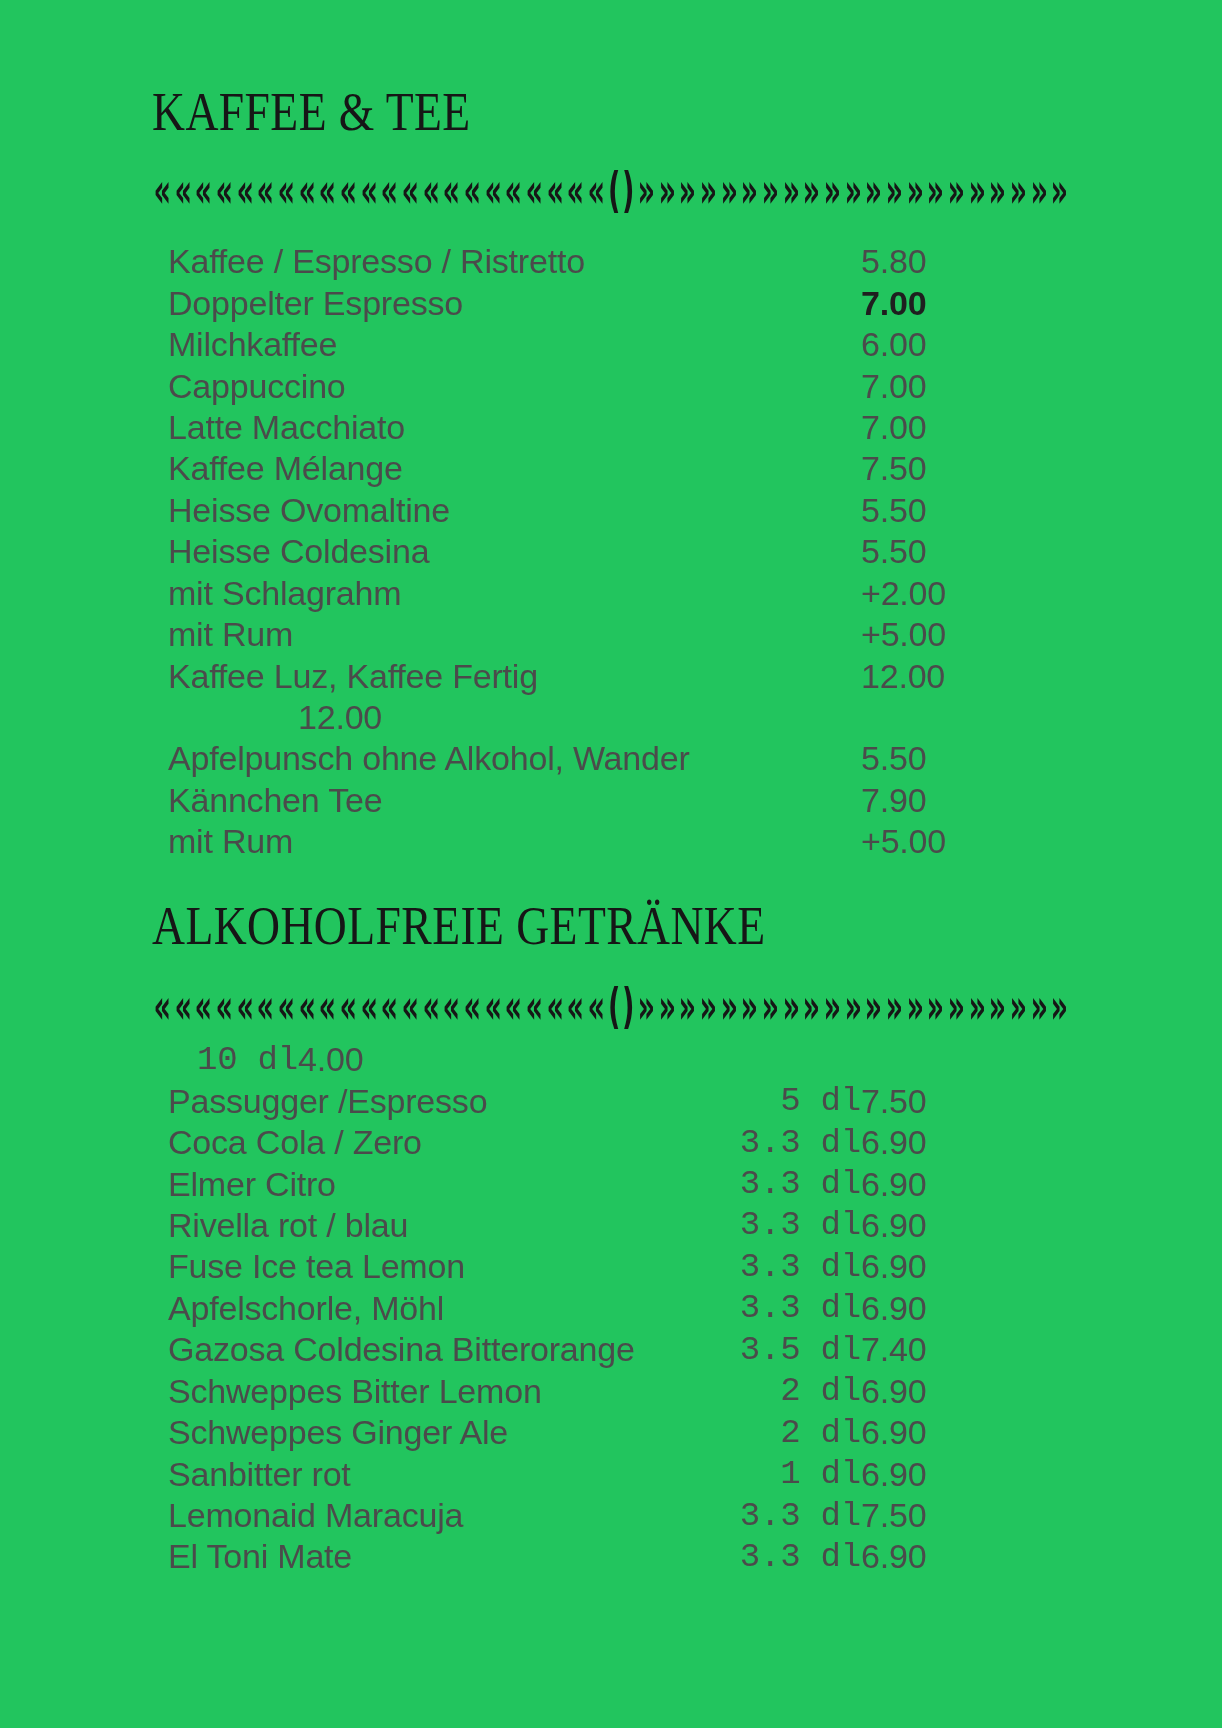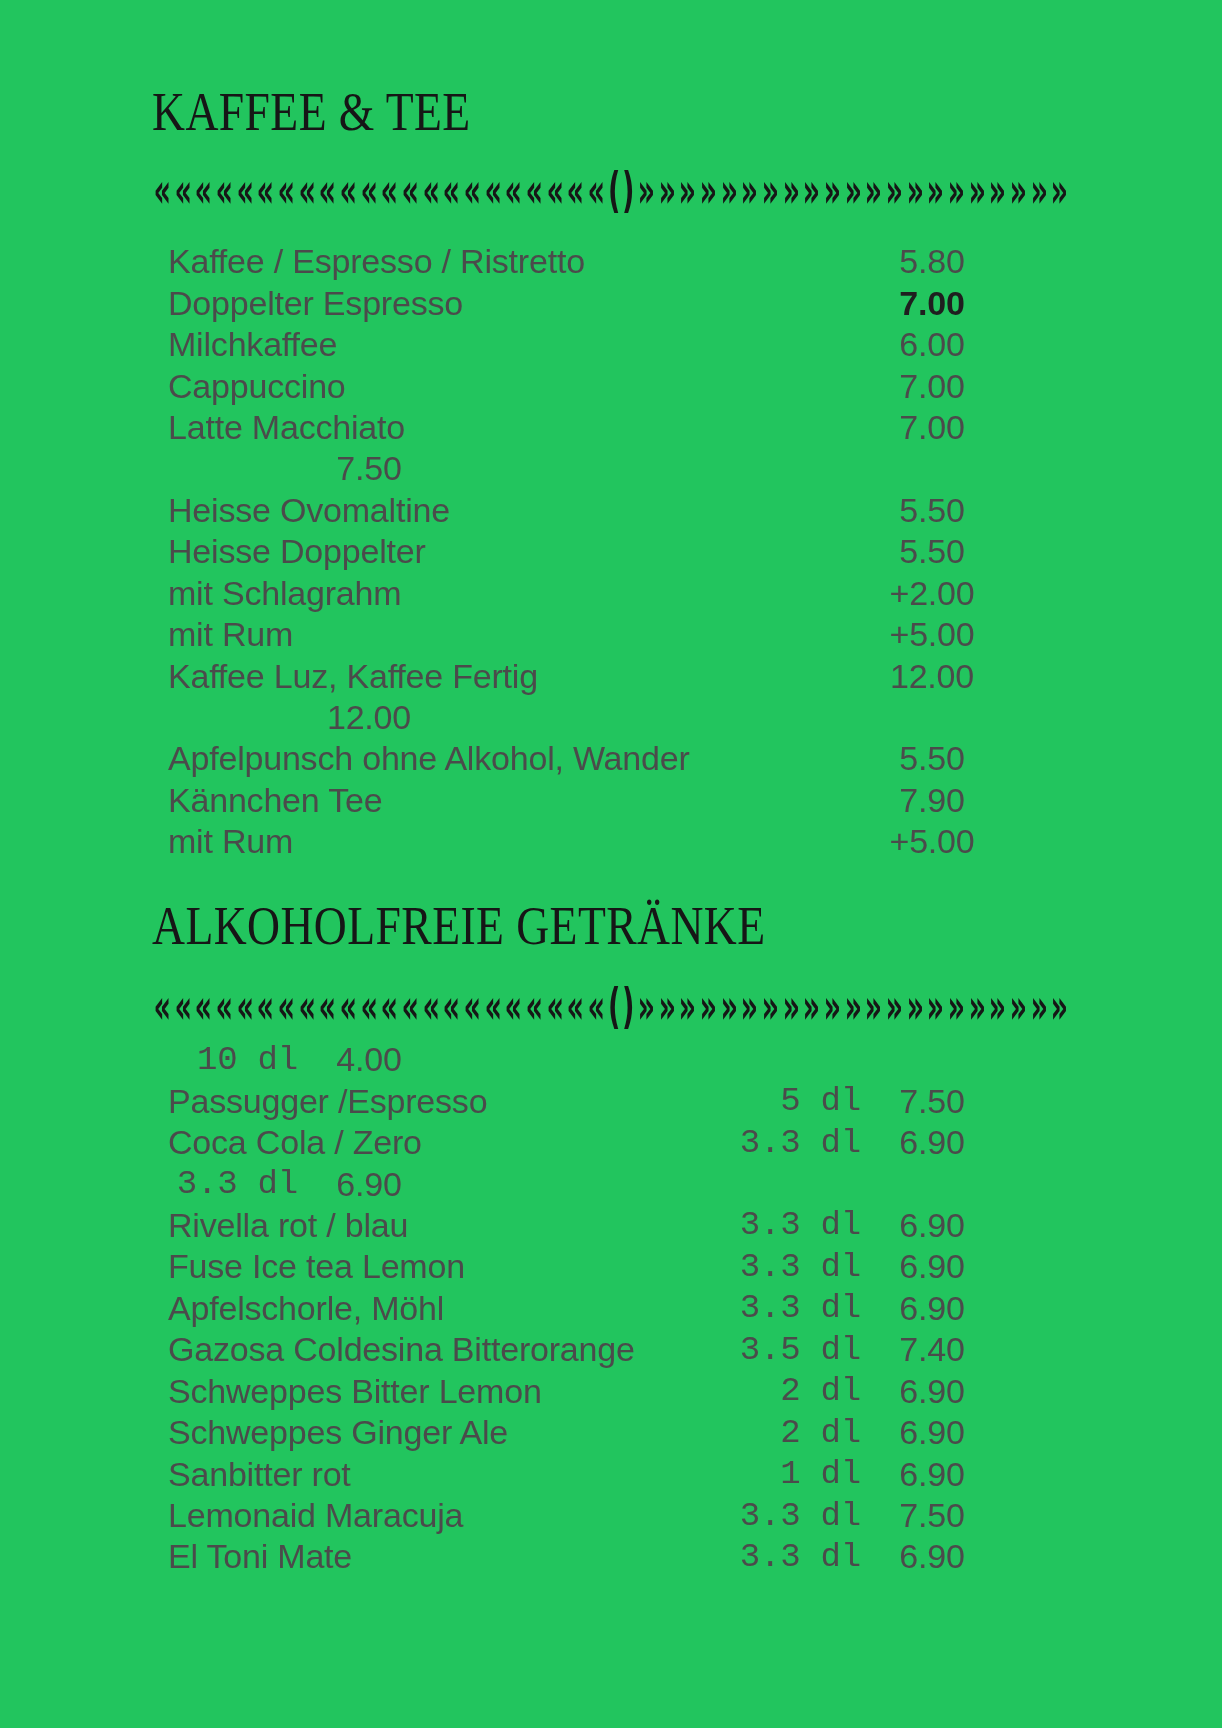--- a/index.html
+++ b/index.html
@@ -32,21 +32,21 @@
     transform-origin:center;
   }
   .menu-list {
     position:absolute; left:168px; width:835px;
     font-size:34px; letter-spacing:-0.2px;
     color:#4b4b4b;
   }
   .menu-row { display:flex; align-items:center; height:41.45px; }
   .item-name { flex:1 1 auto; white-space:nowrap; overflow:hidden; }
   .item-size { flex:0 0 130px; text-align:right; white-space:nowrap;font-family:Liberation Mono, monospace; }
-  .item-price { flex:0 0 142px; text-align:center; white-space:nowrap; }
+  .item-price { flex:0 0 142px; text-align:left; white-space:nowrap; }
   .item-price.bold { font-weight:bold; color:#1f1f1f; }
   #title-kaffee   { top:84px; }
   #divider-kaffee { top:173px; }
   #list-kaffee    { top:241px; }
   #title-alkfrei   { top:898px; }
   #divider-alkfrei { top:989px; }
   #list-alkfrei    { top:1039px; }
 </style>
 </head>
 <body>
@@ -128,32 +128,33 @@
     <span class="item-price">7.00</span>
   </div>
 
   <div class="menu-row">
     <span class="item-name">Latte Macchiato</span>
     <span class="item-size"></span>
     <span class="item-price">7.00</span>
   </div>
 
   <div class="menu-row">
+    <span class="item-name">Kaffee Mélange</span>
     <span class="item-size"></span>
     <span class="item-price">7.50</span>
   </div>
 
   <div class="menu-row">
     <span class="item-name">Heisse Ovomaltine</span>
     <span class="item-size"></span>
     <span class="item-price">5.50</span>
   </div>
 
   <div class="menu-row">
-    <span class="item-name">Heisse Doppelter</span>
+    <span class="item-name">Heisse Coldesina</span>
     <span class="item-size"></span>
     <span class="item-price">5.50</span>
   </div>
 
   <div class="menu-row">
     <span class="item-name">mit Schlagrahm</span>
     <span class="item-size"></span>
     <span class="item-price">+2.00</span>
   </div>
 
@@ -255,20 +256,21 @@
     <span class="item-price">7.50</span>
   </div>
 
   <div class="menu-row">
     <span class="item-name">Coca Cola / Zero</span>
     <span class="item-size">3.3 dl</span>
     <span class="item-price">6.90</span>
   </div>
 
   <div class="menu-row">
+    <span class="item-name">Elmer Citro</span>
     <span class="item-size">3.3 dl</span>
     <span class="item-price">6.90</span>
   </div>
 
   <div class="menu-row">
     <span class="item-name">Rivella rot / blau</span>
     <span class="item-size">3.3 dl</span>
     <span class="item-price">6.90</span>
   </div>
 

